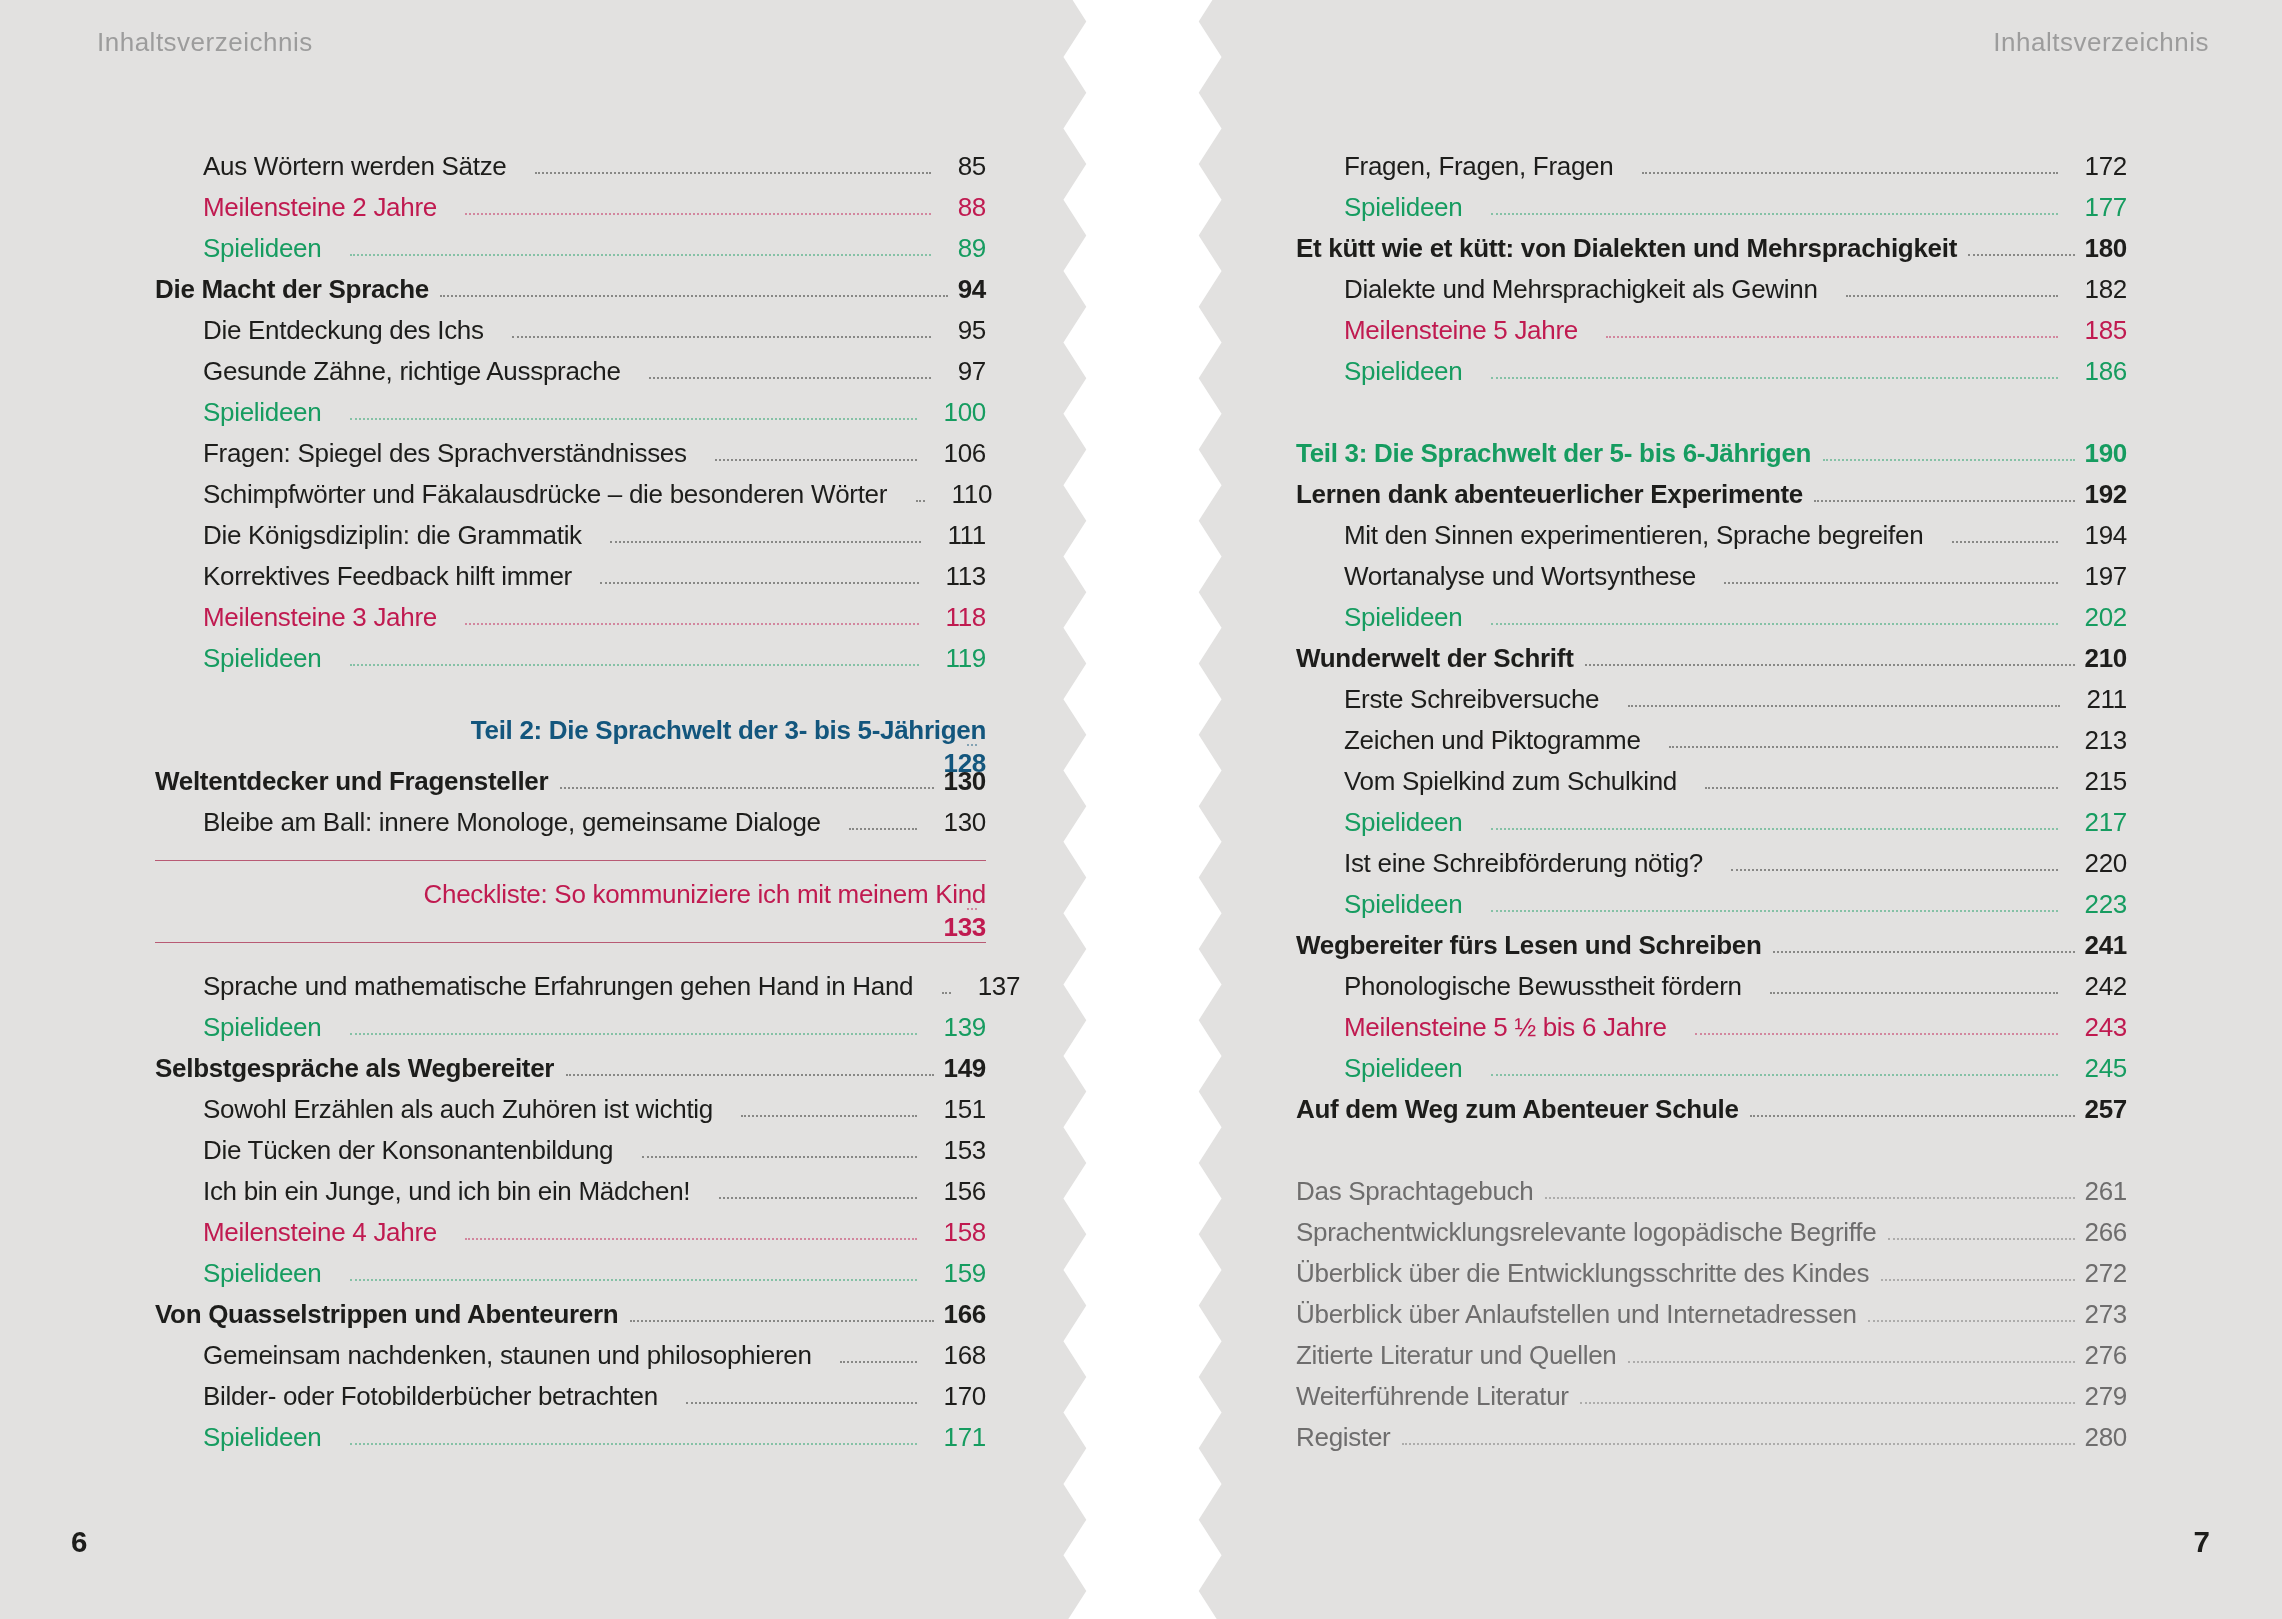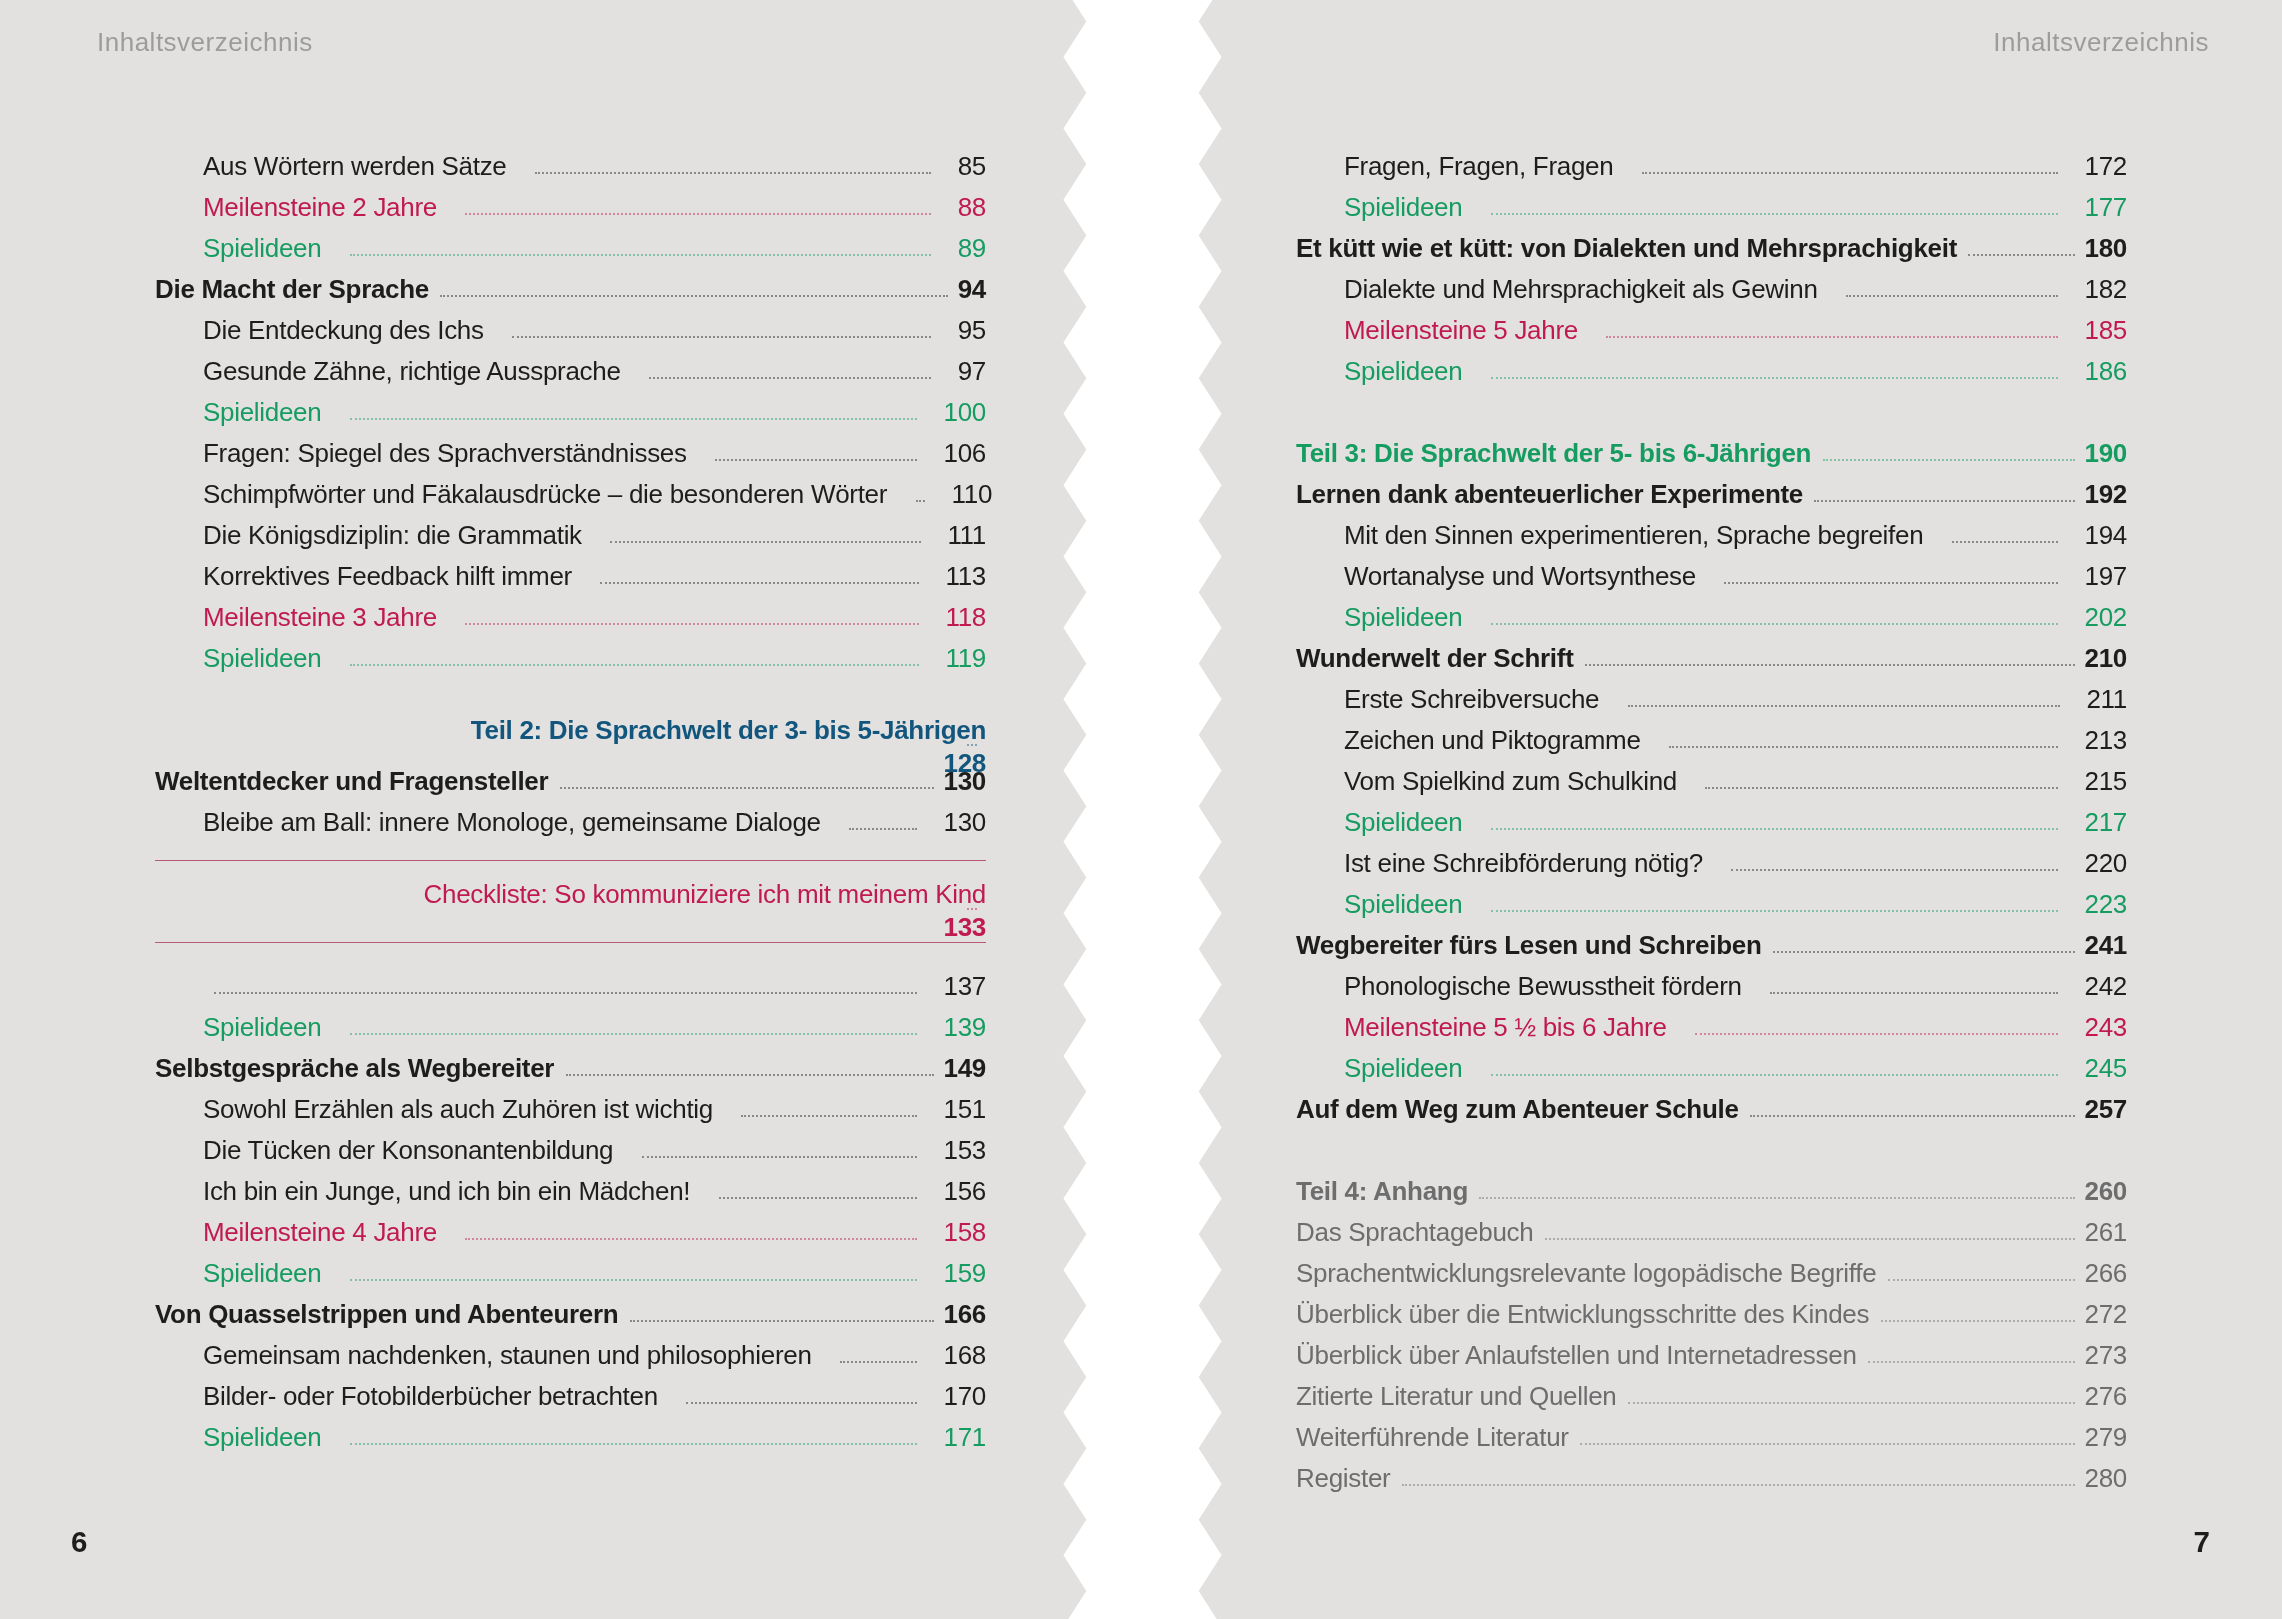--- a/index.html
+++ b/index.html
@@ -143,20 +143,21 @@
       </div>
       <div class="row check">
         <span class="label">Checkliste: So kommuniziere ich mit meinem Kind</span>
         <span class="leader"></span>
         <span class="num">133</span>
       </div>
       <div class="row rule">
         <div class="rline"></div>
       </div>
       <div class="row l2">
+        <span class="label">Sprache und mathematische Erfahrungen gehen Hand in Hand</span>
         <span class="leader"></span>
         <span class="num">137</span>
       </div>
       <div class="row l2-green">
         <span class="label">Spielideen</span>
         <span class="leader"></span>
         <span class="num">139</span>
       </div>
       <div class="row l1">
         <span class="label">Selbstgespräche als Wegbereiter</span>
@@ -325,25 +326,20 @@
         <span class="label">Spielideen</span>
         <span class="leader"></span>
         <span class="num">245</span>
       </div>
       <div class="row l1">
         <span class="label">Auf dem Weg zum Abenteuer Schule</span>
         <span class="leader"></span>
         <span class="num">257</span>
       </div>
       <div class="row spacer"></div>
-      <div class="row part-gray">
-        <span class="label">Teil 4: Anhang</span>
-        <span class="leader"></span>
-        <span class="num">260</span>
-      </div>
       <div class="row anhang">
         <span class="label">Das Sprachtagebuch</span>
         <span class="leader"></span>
         <span class="num">261</span>
       </div>
       <div class="row anhang">
         <span class="label">Sprachentwicklungsrelevante logopädische Begriffe</span>
         <span class="leader"></span>
         <span class="num">266</span>
       </div>

